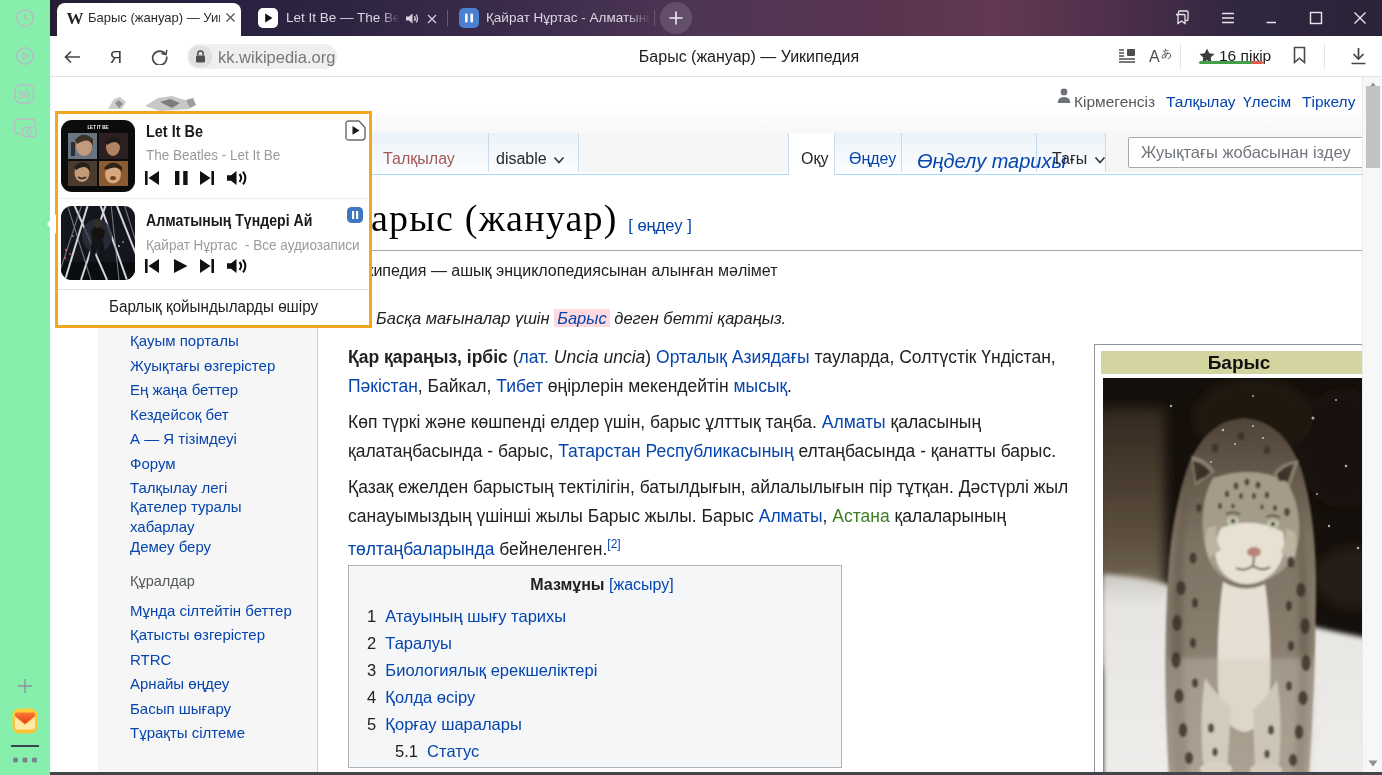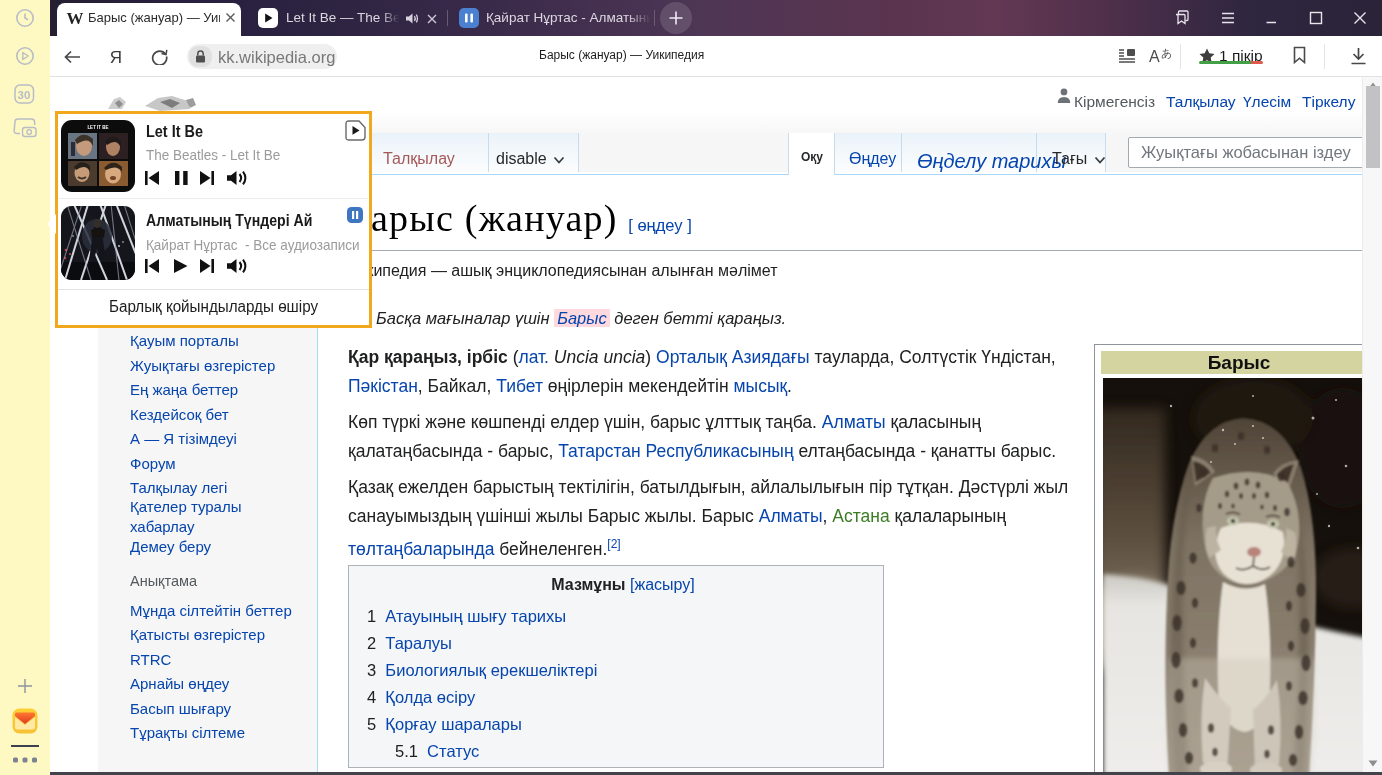--- a/index.html
+++ b/index.html
@@ -2,21 +2,21 @@
 <html><head><meta charset="utf-8">
 <style>
   * { margin:0; padding:0; box-sizing:border-box; }
   html,body { width:1382px; height:775px; overflow:hidden; }
   body { font-family:"Liberation Sans", sans-serif; position:relative; background:#fff; }
   .abs { position:absolute; }
   
   #tabbar { left:50px; top:0; width:1332px; height:36px;
     background:linear-gradient(90deg,#261e31 0%,#292041 12%,#2b2340 19%,#3a2a4a 33%,#4e3655 49%,#5a344f 63%,#623853 71%,#50304b 79%,#2f2640 90%,#2b2338 100%); }
   #toolbar { left:50px; top:36px; width:1332px; height:41px; background:#fff; border-bottom:1px solid #e2e2e2; }
-  #sidebar { left:0; top:0; width:50px; height:775px; background:#fef9c3; z-index:30; }
+  #sidebar { left:0; top:0; width:50px; height:775px; background:#86efac; z-index:30; }
   #page { left:50px; top:77px; width:1312px; height:698px;
     background:linear-gradient(#ffffff 33px, #f6f6f6 59px); overflow:hidden;margin-left:48px; }
   #botstrip { left:50px; top:772px; width:1332px; height:3px; background:#43434b; z-index:40; }
   
   #wcontent { position:absolute; left:219px; top:95px; width:1093px; height:603px; background:#fff; border-left:1px solid #a7d7f9; }
   .wlink { color:#0645ad; text-decoration:none; }
   #wikinav { position:absolute; left:32px; top:252px; width:180px; font-size:15px; line-height:24.5px; color:#0645ad; }
   #wikinav div { margin:0; }
   
   #popup { left:55px; top:111px; width:317px; height:217px; background:#fff; border:3px solid #f2a81d; z-index:50; }
@@ -91,35 +91,35 @@
       <path d="M14.5 6.2 A7 7 0 1 0 15.5 8.5"></path>
       <path d="M15.8 1.8 L15 6.5 L10.5 5.5" fill="none" stroke-width="1.5"></path>
     </svg>
   <div class="abs" style="left:137px;top:8px;width:150px;height:25px;background:#efeff0;border-radius:12.5px;"></div>
   <div class="abs" style="left:139px;top:10px;width:23px;height:21px;background:#e0e0e1;border-radius:9px;"></div>
   <svg class="abs" style="left:145px;top:14px" width="11" height="13" viewBox="0 0 11 13">
       <rect x="1" y="5.5" width="9" height="7" rx="1.3" fill="#4f4f4f"></rect>
       <path d="M2.8 5.5 V3.8 A2.7 2.7 0 0 1 8.2 3.8 V5.5" fill="none" stroke="#4f4f4f" stroke-width="1.5"></path>
     </svg>
   <div class="abs" style="left:168px;top:12px;font-size:16.5px;color:#787878;">kk.wikipedia.org</div>
-  <div class="abs" style="left:489px;top:11.5px;width:420px;text-align:left;font-size:12px;color:#1c1c1c;">Барыс (жануар) — Уикипедия</div>
+  <div class="abs" style="left:489px;top:11.5px;width:420px;text-align:center;font-size:16px;color:#1c1c1c;">Барыс (жануар) — Уикипедия</div>
 
   <svg class="abs" style="left:1068px;top:12px" width="18" height="16" viewBox="0 0 18 16" fill="none" stroke="#4e4e4e" stroke-width="1.5">
       <path d="M1 2 H6 M1 5 H6 M1 8 H6 M1 11 H17 M1 14 H17"></path>
       <rect x="9" y="1" width="8" height="7" rx="1" fill="#4e4e4e" stroke="none"></rect>
     </svg>
   <svg class="abs" style="left:1099px;top:11px" width="22" height="18" viewBox="0 0 22 18">
       <text x="0" y="15" font-size="16" fill="#4e4e4e" font-family="Liberation Sans">A</text>
       <text x="12" y="10" font-size="11" fill="#4e4e4e" font-family="Liberation Sans">あ</text>
     </svg>
   <div class="abs" style="left:1130px;top:8px;width:1px;height:25px;background:#e4e4e4;"></div>
   <svg class="abs" style="left:1149px;top:12px" width="16" height="15" viewBox="0 0 16 15">
       <path d="M8 0.5 L10.3 5.2 L15.5 5.9 L11.7 9.5 L12.6 14.6 L8 12.2 L3.4 14.6 L4.3 9.5 L0.5 5.9 L5.7 5.2 Z" fill="#3e3e3e"></path>
     </svg>
-  <div class="abs" style="left:1169px;top:11px;font-size:15.5px;color:#1c1c1c;">1 пікір</div>
+  <div class="abs" style="left:1169px;top:11px;font-size:15.5px;color:#1c1c1c;">16 пікір</div>
   <div class="abs" style="left:1149px;top:24.5px;width:64px;height:3.5px;border-radius:2px;background:linear-gradient(90deg,#43a047 0 81%,#e05a4e 81% 100%);"></div>
   <svg class="abs" style="left:1241px;top:10px" width="17" height="18" viewBox="0 0 17 18" fill="none" stroke="#4a4a4a" stroke-width="1.6">
       <path d="M3.5 1.5 H13.5 V16.5 L8.5 12.2 L3.5 16.5 Z"></path>
     </svg>
   <div class="abs" style="left:1274px;top:8px;width:1px;height:25px;background:#e4e4e4;"></div>
   <svg class="abs" style="left:1300px;top:11px" width="17" height="18" viewBox="0 0 17 18" fill="none" stroke="#474747" stroke-width="1.7">
       <path d="M8.5 1 V11 M3.5 7 L8.5 12 L13.5 7 M1.5 16.5 H15.5"></path>
     </svg>
 </div>
 <div id="page" class="abs">
@@ -138,21 +138,21 @@
   <div class="abs" style="left:271px;top:56px;width:210px;height:41px;background:linear-gradient(#eaf2f9,#fdfefe);border-right:1px solid #c8dbec;"></div>
   <div class="abs" style="left:390px;top:56px;width:1px;height:41px;background:#c8dbec;"></div>
   <div class="abs" style="left:285px;top:73px;font-size:16px;color:#a55858;">Талқылау</div>
   <div class="abs" style="left:398px;top:73px;font-size:16px;color:#26282a;">disable <svg width="12" height="8" viewBox="0 0 12 8" style="margin-left:2px">
         <path d="M1.5 1.5 L6 6.5 L10.5 1.5" fill="none" stroke="#3a3e42" stroke-width="1.8"></path>
       </svg></div>
   <div class="abs" style="left:690px;top:56px;width:318px;height:41px;background:linear-gradient(#eaf2f9,#fdfefe);border-right:1px solid #c8dbec;"></div>
   <div class="abs" style="left:690px;top:56px;width:47px;height:42px;background:#fff;border-left:1px solid #c8dbec;border-right:1px solid #c8dbec;z-index:4;"></div>
   <div class="abs" style="left:803px;top:56px;width:1px;height:41px;background:#c8dbec;"></div>
   <div class="abs" style="left:938px;top:56px;width:1px;height:41px;background:#c8dbec;"></div>
-  <div class="abs" style="left:703px;top:73px;font-size:12px;color:#26282a;z-index:5;font-weight:bold;">Оқу</div>
+  <div class="abs" style="left:703px;top:73px;font-size:16px;color:#26282a;z-index:5;">Оқу</div>
   <div class="abs" style="left:751px;top:73px;font-size:16px;color:#0645ad;">Өңдеу</div>
   <div class="abs" style="left:819px;top:73px;font-size:20px;color:#0645ad;font-style:italic;">Өңделу тарихы</div>
   <div class="abs" style="left:954px;top:73px;font-size:16px;color:#26282a;">Тағы <svg width="12" height="8" viewBox="0 0 12 8" style="margin-left:2px">
         <path d="M1.5 1.5 L6 6.5 L10.5 1.5" fill="none" stroke="#3a3e42" stroke-width="1.8"></path>
       </svg></div>
   <div class="abs" style="left:1030px;top:60px;width:264px;height:31px;background:#fff;border:1px solid #a2a9b1;border-radius:2px;"></div>
   <div class="abs" style="left:1043px;top:66px;font-size:16.5px;color:#72777d;">Жуықтағы жобасынан іздеу</div>
   <svg class="abs" style="left:1268px;top:66px" width="19" height="19" viewBox="0 0 19 19" fill="none" stroke="#3a3e42" stroke-width="2">
       <circle cx="8" cy="8" r="5.8"></circle>
       <path d="M12.5 12.5 L17 17"></path>
@@ -169,21 +169,21 @@
     <div class="abs" style="left:30px;top:236px;font-size:17.5px;line-height:28.5px;color:#202122;white-space:nowrap;">
       <div>Көп түркі және көшпенді елдер үшін, барыс ұлттық таңба. <a class="wlink">Алматы</a> қаласының</div>
       <div>қалатаңбасында - барыс, <a class="wlink">Татарстан Республикасының</a> елтаңбасында - қанатты барыс.</div>
     </div>
     <div class="abs" style="left:30px;top:301px;font-size:17.5px;line-height:28.5px;color:#202122;white-space:nowrap;">
       <div>Қазақ ежелден барыстың тектілігін, батылдығын, айлалылығын пір тұтқан. Дәстүрлі жыл</div>
       <div>санауымыздың үшінші жылы Барыс жылы. Барыс <a class="wlink">Алматы</a>, <a style="color:#3a7d23;text-decoration:none;">Астана</a> қалаларының</div>
       <div><a class="wlink">төлтаңбаларында</a> бейнеленген.<sup style="font-size:12px;"><a class="wlink">[2]</a></sup></div>
     </div>
 
-    <div class="abs" style="left:30px;top:393px;width:536px;height:203px;background:#f5f6f7;border:1px solid #aeb2b7;">
+    <div class="abs" style="left:30px;top:393px;width:494px;height:203px;background:#f5f6f7;border:1px solid #aeb2b7;">
       <div style="text-align:center;margin-top:10px;font-size:16px;color:#202122;padding-left:14px;"><b>Мазмұны</b> <span style="color:#0645ad;">[жасыру]</span></div>
       <div style="position:absolute;left:18px;top:37px;font-size:16.5px;line-height:27px;color:#202122;">
         <div>1&nbsp; <a class="wlink">Атауының шығу тарихы</a></div>
         <div>2&nbsp; <a class="wlink">Таралуы</a></div>
         <div>3&nbsp; <a class="wlink">Биологиялық ерекшеліктері</a></div>
         <div>4&nbsp; <a class="wlink">Қолда өсіру</a></div>
         <div>5&nbsp; <a class="wlink">Қорғау шаралары</a></div>
         <div style="padding-left:28px;">5.1&nbsp; <a class="wlink">Статус</a></div>
       </div>
     </div>
@@ -337,21 +337,21 @@
   <div id="wikinav">
     <div>Қауым порталы</div>
       <div>Жуықтағы өзгерістер</div>
       <div>Ең жаңа беттер</div>
     <div>Кездейсоқ бет</div>
       <div>А — Я тізімдеуі</div>
       <div>Форум</div>
     <div>Талқылау легі</div>
       <div style="line-height:20px;margin-top:-4px">Қателер туралы<br>хабарлау</div>
     <div style="margin-top:-2px">Демеу беру</div>
-    <div style="color:#54595d;margin-top:9.5px;font-size:14.5px">Анықтама</div>
+    <div style="color:#54595d;margin-top:9.5px;font-size:14.5px">Құралдар</div>
     <div style="margin-top:5.5px">Мұнда сілтейтін беттер</div>
       <div>Қатысты өзгерістер</div>
     <div>RTRC</div>
       <div>Арнайы өңдеу</div>
       <div>Басып шығару</div>
       <div>Тұрақты сілтеме</div>
   </div>
 </div>
 <div id="sidebar" class="abs">
   <svg class="abs" style="left:15px;top:8px" width="20" height="20" viewBox="0 0 20 20" fill="none" stroke="#b8bcc6" stroke-width="1.6">

